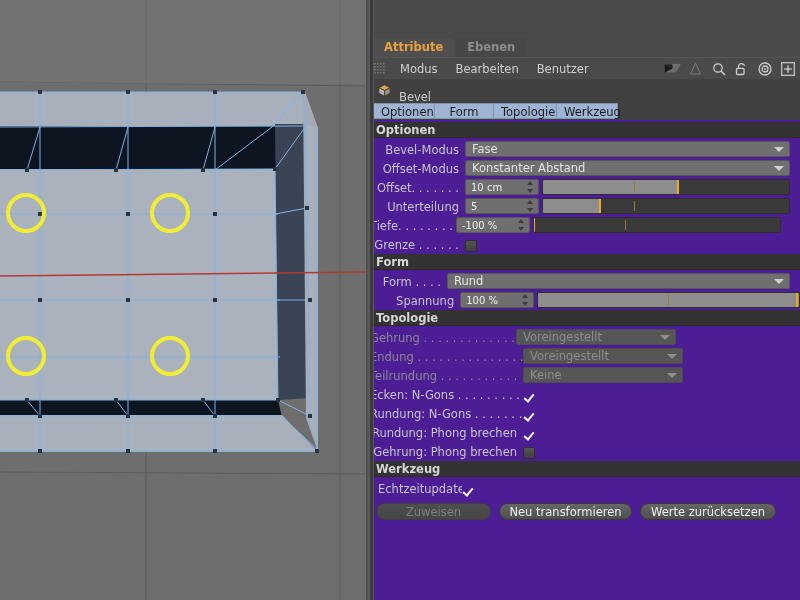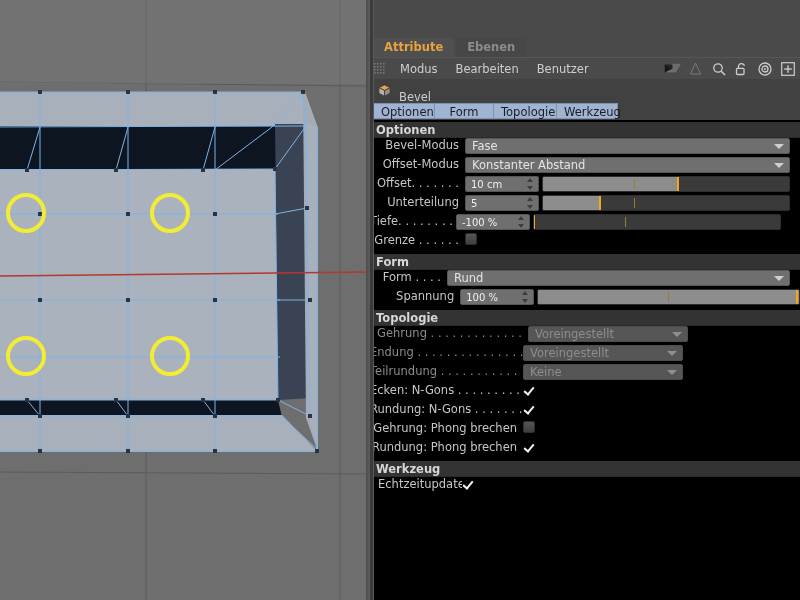--- a/index.html
+++ b/index.html
@@ -10,21 +10,21 @@
 
   
   #viewport{position:absolute;left:0;top:0;width:370px;height:600px;
             background:#6e6e6e;overflow:hidden;}
   #viewport svg{display:block;}
   #vp-right-edge{position:absolute;right:0;top:0;width:4px;height:600px;
             background:linear-gradient(to right,#4b4b4b,#5e5e5e);}
 
   
   #panel{position:absolute;left:370px;top:0;width:430px;height:600px;
-         background:#000000;color:#c8c8c8;font-size:11px;}
+         background:#4c1d95;color:#c8c8c8;font-size:11px;}
   #panel-topgap{height:35px;background:#4a4a4a;}
 
   
   .tabstrip{height:22px;background:#4a4a4a;display:flex;align-items:flex-end;
             padding-left:3px;box-sizing:border-box;}
   .dtab{height:19px;line-height:19px;padding:0 11px;font-size:11.5px;
         font-weight:bold;border-radius:3px 3px 0 0;margin-right:2px;}
   .dtab.active{background:#4f4f4f;color:#e8a33d;}
   .dtab.inactive{background:#474747;color:#8c8c8c;}
 
@@ -51,21 +51,21 @@
         background:#9fb4d2;border:1px solid #7f93ae;
         padding:0 7px;box-sizing:border-box;margin-right:-1px;}
 
   
   .pbody{padding:0;}
   .section{height:16px;line-height:16px;background:#333333;
            color:#d7d7d7;font-size:11.5px;font-weight:bold;
            padding-left:6px;box-sizing:border-box;margin-top:2px;
            border-bottom:1px solid #2b2b2b;}
 
-  .row{height:19px;display:flex;align-items:flex-start;box-sizing:border-box;}
+  .row{height:19px;display:flex;align-items:flex-end;box-sizing:border-box;}
   .lbl{font-size:11.5px;color:#c6c6c6;white-space:nowrap;text-align:right;
        padding-right:6px;box-sizing:border-box;overflow:hidden;}
   .lbl.dis{color:#8b8b8b;}
   .lbl.left{text-align:left;}
 
   
   .dd{height:16px;background:#6f6f6f;border:1px solid #565656;
       border-radius:2px;display:flex;align-items:center;
       box-sizing:border-box;padding-left:6px;font-size:11.5px;color:#e4e4e4;
       position:relative;}
@@ -413,21 +413,21 @@
         <div class="slider" style="width:266px">
           <div class="fill" style="width: 100%;"></div>
           <div class="tick" style="left: 50%;"></div>
           <div class="knob" style="left: calc(99.4% - 1px);"></div>
         </div>
       </div>
 
       <div class="section">Topologie</div>
 
       <div class="row">
-        <div class="lbl dis" style="width:158px">Gehrung . . . . . . . . . . . . .</div>
+        <div class="lbl dis" style="width:146px">Gehrung . . . . . . . . . . . . .</div>
         <div class="dd dis" style="width:160px">
           <span>Voreingestellt</span>
           <span class="arrow"></span>
         </div>
       </div>
 
       <div class="row">
         <div class="lbl dis" style="width:153px">Endung . . . . . . . . . . . . . . .</div>
         <div class="dd dis" style="width:160px">
           <span>Voreingestellt</span>
@@ -447,35 +447,40 @@
         <div class="lbl" style="width:153px">Ecken: N-Gons . . . . . . . . .</div>
         <div class="cbx on"></div>
       </div>
 
       <div class="row">
         <div class="lbl" style="width:153px">Rundung: N-Gons . . . . . . .</div>
         <div class="cbx on"></div>
       </div>
 
       <div class="row">
+        <div class="lbl" style="width:153px">Rundung: Phong brechen</div>
+        <div class="cbx on"></div>
+      </div>
+
+      <div class="row">
         <div class="lbl" style="width:153px">Gehrung: Phong brechen</div>
         <div class="cbx"></div>
       </div>
 
-      <div class="row">
-        <div class="lbl" style="width:153px">Rundung: Phong brechen</div>
-        <div class="cbx on"></div>
-      </div>
-
       <div class="section">Werkzeug</div>
 
       <div class="row">
         <div class="lbl left" style="width:92px;padding-left:8px">Echtzeitupdate</div>
         <div class="cbx on"></div>
       </div>
 
+      <div class="btnrow">
+        <div class="btn dis" style="width:115px">Zuweisen</div>
+        <div class="btn" style="width:133px">Neu transformieren</div>
+        <div class="btn" style="width:136px">Werte zurücksetzen</div>
+      </div>
 
     </div>
 
     <div id="panel-scroll"></div>
   </div>
 
 </div>
 
 </body></html>

